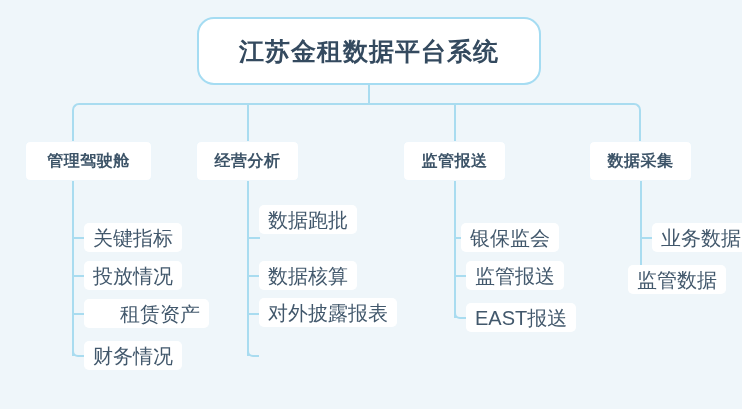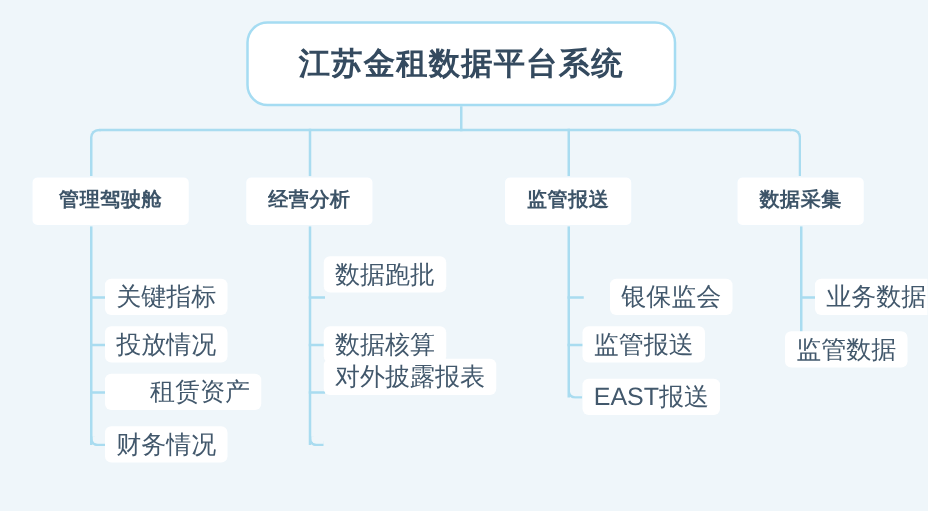--- a/index.html
+++ b/index.html
@@ -164,32 +164,32 @@
   <div class="elbow elbow-bl" style="left:247px; top:349px; width:12px; height:8px;"></div>
   <div class="conn conn-h" style="left:247px; top:237px; width:13px; height:2px;"></div>
   <div class="conn conn-h" style="left:247px; top:275px; width:13px; height:2px;"></div>
   <div class="conn conn-h" style="left:247px; top:313px; width:13px; height:2px;"></div>
   <div class="leaf-node" style="left:259px; top:205px;">
     <span class="leaf-label">数据跑批</span>
   </div>
   <div class="leaf-node" style="left:259px; top:261px;">
     <span class="leaf-label">数据核算</span>
   </div>
-  <div class="leaf-node" style="left:259px; top:287px;">
+  <div class="leaf-node" style="left:259px; top:298px;">
     <span class="leaf-label">对外披露报表</span>
   </div>
 
   <div class="branch-node" style="left:403px; top:141px; width:103px;">
     <span class="branch-label">监管报送</span>
   </div>
   <div class="conn conn-v" style="left:454px; top:181px; width:2px; height:137px;"></div>
   <div class="elbow elbow-bl" style="left:454px; top:311px; width:12px; height:8px;"></div>
   <div class="conn conn-h" style="left:454px; top:237px; width:13px; height:2px;"></div>
   <div class="conn conn-h" style="left:454px; top:275px; width:13px; height:2px;"></div>
-  <div class="leaf-node" style="left:488px; top:223px;">
+  <div class="leaf-node" style="left:461px; top:223px;">
     <span class="leaf-label">银保监会</span>
   </div>
   <div class="leaf-node" style="left:466px; top:261px;">
     <span class="leaf-label">监管报送</span>
   </div>
   <div class="leaf-node" style="left:466px; top:303px;">
     <span class="leaf-label">EAST报送</span>
   </div>
 
   <div class="branch-node" style="left:589px; top:141px; width:103px;">

